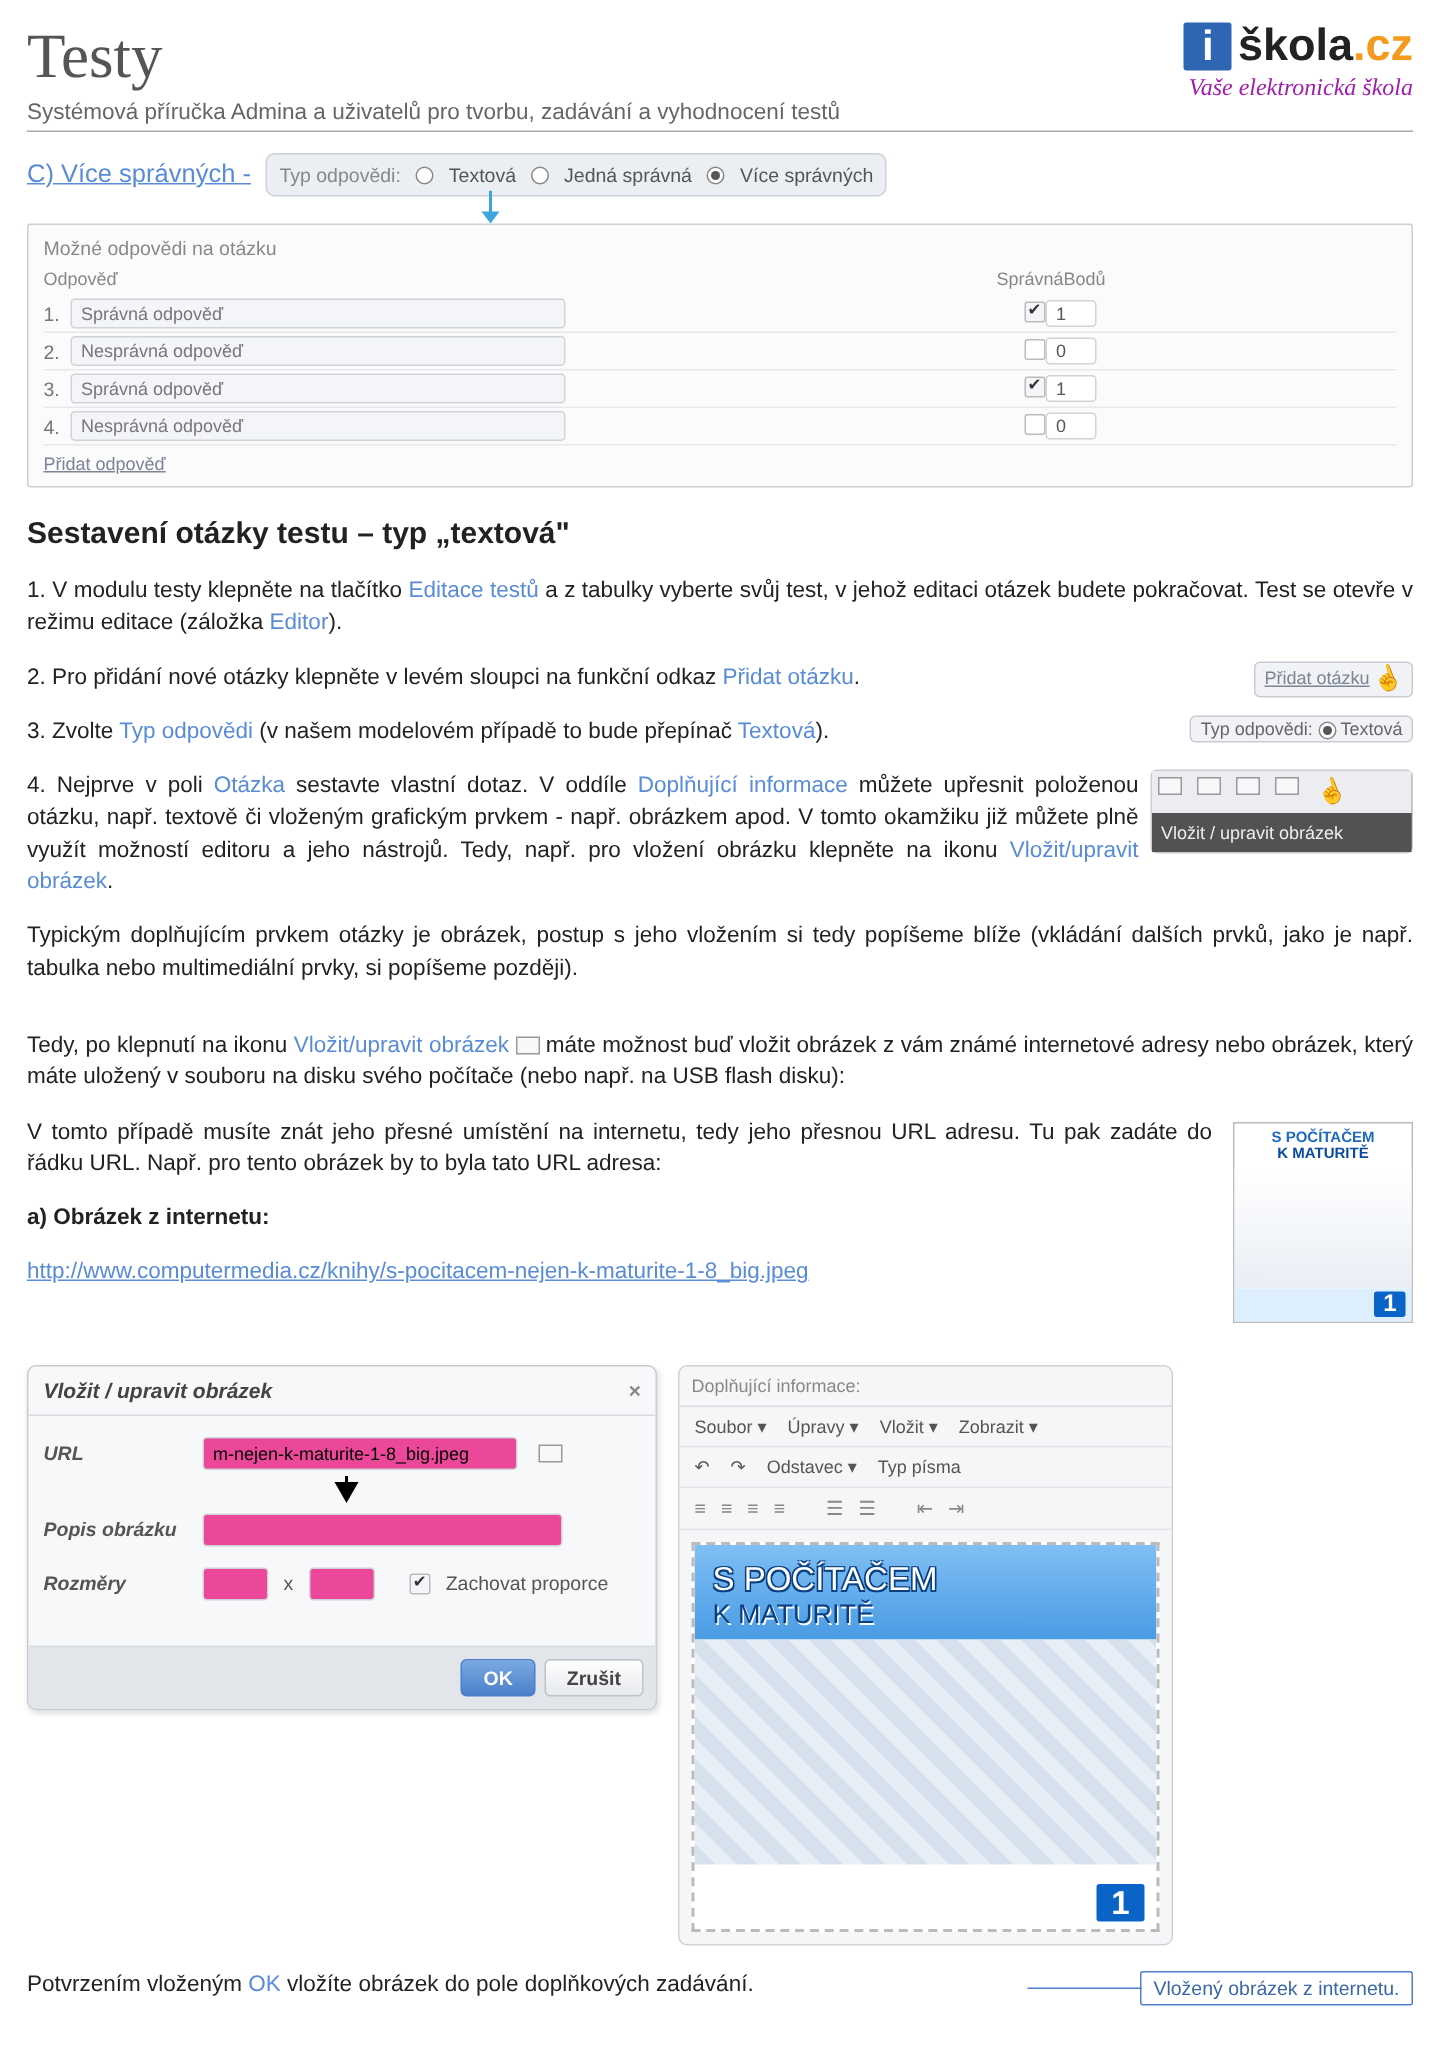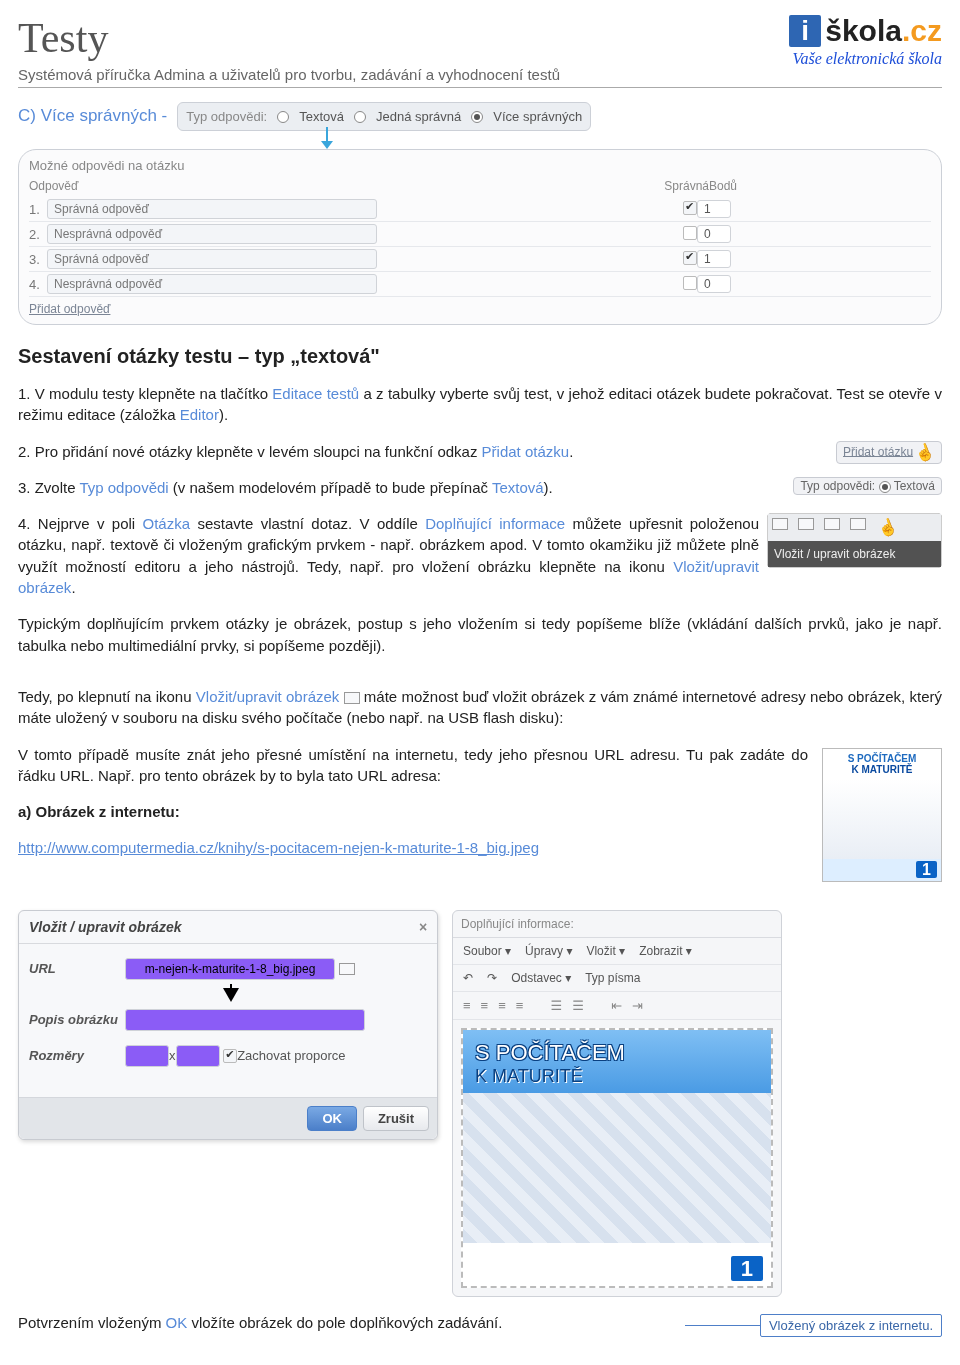--- a/index.html
+++ b/index.html
@@ -6,31 +6,31 @@
   body { margin:0; font-family: Arial, Helvetica, sans-serif; font-size:14px; color:#222; background:#fff; width:960px; }
   .page { padding:14px 18px 6px 18px; }
   .hdr { display:flex; justify-content:space-between; align-items:flex-start; border-bottom:1px solid #aaa; padding-bottom:4px; margin-bottom:14px;}
   .hdr-left h1 { margin:0; font-size:42px; color:#555; font-weight:normal; font-family: Georgia, 'Times New Roman', serif;}
   .hdr-left .sub { color:#666; font-size:15px; margin-top:4px;}
   .hdr-right { text-align:right; }
   .logo-row { display:flex; align-items:center; gap:4px; justify-content:flex-end; }
   .logo-i { background:#2e66b3; color:#fff; font-weight:bold; font-size:28px; width:32px;height:32px;display:inline-flex;align-items:center;justify-content:center;border-radius:2px;}
   .logo-txt { font-size:30px; font-weight:bold; color:#222; }
   .logo-txt .cz { color:#f49a1f; }
-  .tagline { color:#1d4ed8; font-size:16px; font-style:italic; margin-top:2px; font-family: Georgia, serif;}
+  .tagline { color:#a21caf; font-size:16px; font-style:italic; margin-top:2px; font-family: Georgia, serif;}
   .panel { border:1px solid #ccd0d7; border-radius:6px; background:#ebeef2; padding:6px 8px; font-size:13px; color:#555;}
   .radio-row { display:flex; align-items:center; gap:10px;}
   .radio-row span.lbl { color:#888;}
   .radio { width:12px;height:12px;border:1px solid #888;border-radius:50%;display:inline-block;vertical-align:middle; background:#fff;}
   .radio.sel::after{content:"";display:block;width:6px;height:6px;background:#555;border-radius:50%;margin:2px;}
   .row1 { display:flex; align-items:flex-start; gap:10px; }
-  .row1 .label { color:#588bd8; font-size:17px; white-space:nowrap; padding-top:4px;}
+  .row1 .label { color:#588bd8; font-size:17px; white-space:nowrap; padding-top:4px;text-decoration:underline;}
   .arrow { position:relative; left:300px; top:-4px; }
   .arrow svg { display:block; }
-  .tbl { border:1px solid #ccd0d7; border-radius:18px; background:#fbfbfc; padding:8px 10px; font-size:13px; color:#555; margin-top:-4px;}
+  .tbl { border:1px solid #ccd0d7; border-radius:2px; background:#fbfbfc; padding:8px 10px; font-size:13px; color:#555; margin-top:-4px;}
   .tbl h4 { margin:0 0 6px 0; font-size:13px; color:#888; font-weight:normal;}
   .tbl-row { display:flex; align-items:center; border-bottom:1px solid #e6e8ec; padding:2px 0;}
   .tbl-row:last-child{border-bottom:none;}
   .tbl-head { display:flex; font-size:12px; color:#888; margin-bottom:4px;}
   .col-a{width:360px;}
   .col-b{width:200px;}
   .col-c{width:120px;text-align:right;}
   .col-d{width:100px;text-align:left;}
   .num{color:#777;width:18px;}
   .inp { border:1px solid #d0d3d8; background:#f3f5f8; border-radius:3px; padding:2px 6px; font-size:12px; color:#777; width:330px;}
@@ -51,23 +51,23 @@
   .lnk { color:#588bd8; text-decoration:underline; font-size:15px;}
   .book-snip { float:right; width:120px; margin:4px 0 10px 14px; border:1px solid #bbb;}
   .book-snip .bh{height:80px; background:linear-gradient(#fff,#e9eef5);}
   .book-snip .bhl{font-size:10px;color:#1d6abf;font-weight:bold;padding:4px;text-align:center;line-height:1.1;}
   .book-snip .bb{background:#ddeeff;text-align:right;padding:2px 4px;}
   .book-snip .bb span{background:#0a63c6;color:#fff;font-weight:bold;padding:0 6px;border-radius:2px;font-size:16px;}
   .dlg-wrap { display:flex; gap:14px; margin:18px 0 14px 0; align-items:flex-start;}
   .dlg { border:1px solid #c8cbd1; border-radius:6px; width:420px; background:#f7f8fa; box-shadow:1px 2px 4px rgba(0,0,0,.15);}
   .dlg h3{margin:0;padding:8px 10px;font-size:14px;border-bottom:1px solid #d8dade;color:#444;font-style:italic;display:flex;justify-content:space-between;align-items:center;}
   .dlg .body2{padding:14px 10px 16px 10px;font-size:13px;color:#555;}
-  .dlg .fld{display:flex;align-items:center;margin-bottom:14px;}
+  .dlg .fld{display:flex;align-items:center;gap:10px;margin-bottom:14px;}
   .dlg .fld label{font-style:italic;font-weight:bold;color:#555;width:96px;font-size:13px;}
-  .dlg .fld input{border:1px solid #cfd2d8;border-radius:3px;padding:3px 6px;font-size:12px;background:#8b5cf6;text-align:center;}
+  .dlg .fld input{border:1px solid #cfd2d8;border-radius:3px;padding:3px 6px;font-size:12px;background:#ec4899;}
   .dlg .ft{display:flex;justify-content:flex-end;gap:6px;background:#e2e5e9;padding:8px;border-radius:0 0 6px 6px;border-top:1px solid #d4d7dc;}
   .btn{border:1px solid #bfc3c9;background:linear-gradient(#fff,#e7e9ed);padding:4px 14px;border-radius:4px;font-size:13px;color:#444;cursor:pointer;font-weight:bold;}
   .btn.ok{font-weight:bold;background:linear-gradient(#7aa9e4,#4b7fc9);color:#fff;border-color:#4b7fc9;}
   .editor{border:1px solid #cfd2d8;border-radius:6px;width:330px;background:#f5f6f8;}
   .editor .et{border-bottom:1px solid #d9dbe0;padding:6px 8px;font-size:12px;color:#888;}
   .editor .em{display:flex;gap:14px;padding:6px 10px;border-bottom:1px solid #e3e5e9;font-size:12px;color:#555;}
   .editor .icons{display:flex;gap:10px;padding:6px 10px;border-bottom:1px solid #e3e5e9;color:#888;font-size:13px;}
   .editor .canvas{margin:8px;border:2px dashed #bbb;height:260px;position:relative;background:#fff;overflow:hidden;}
   .editor .canvas .title{font-family:Impact,Arial Black,sans-serif;color:#fff;font-size:22px;text-shadow:1px 1px 0 #0a4080,-1px -1px 0 #0a4080,1px -1px 0 #0a4080,-1px 1px 0 #0a4080;padding:10px 12px 0;}
   .editor .canvas .sub{color:#0a4080;font-family:Impact,Arial Black,sans-serif;font-size:18px;text-shadow:1px 1px 0 #fff; padding:0 12px 6px;}

